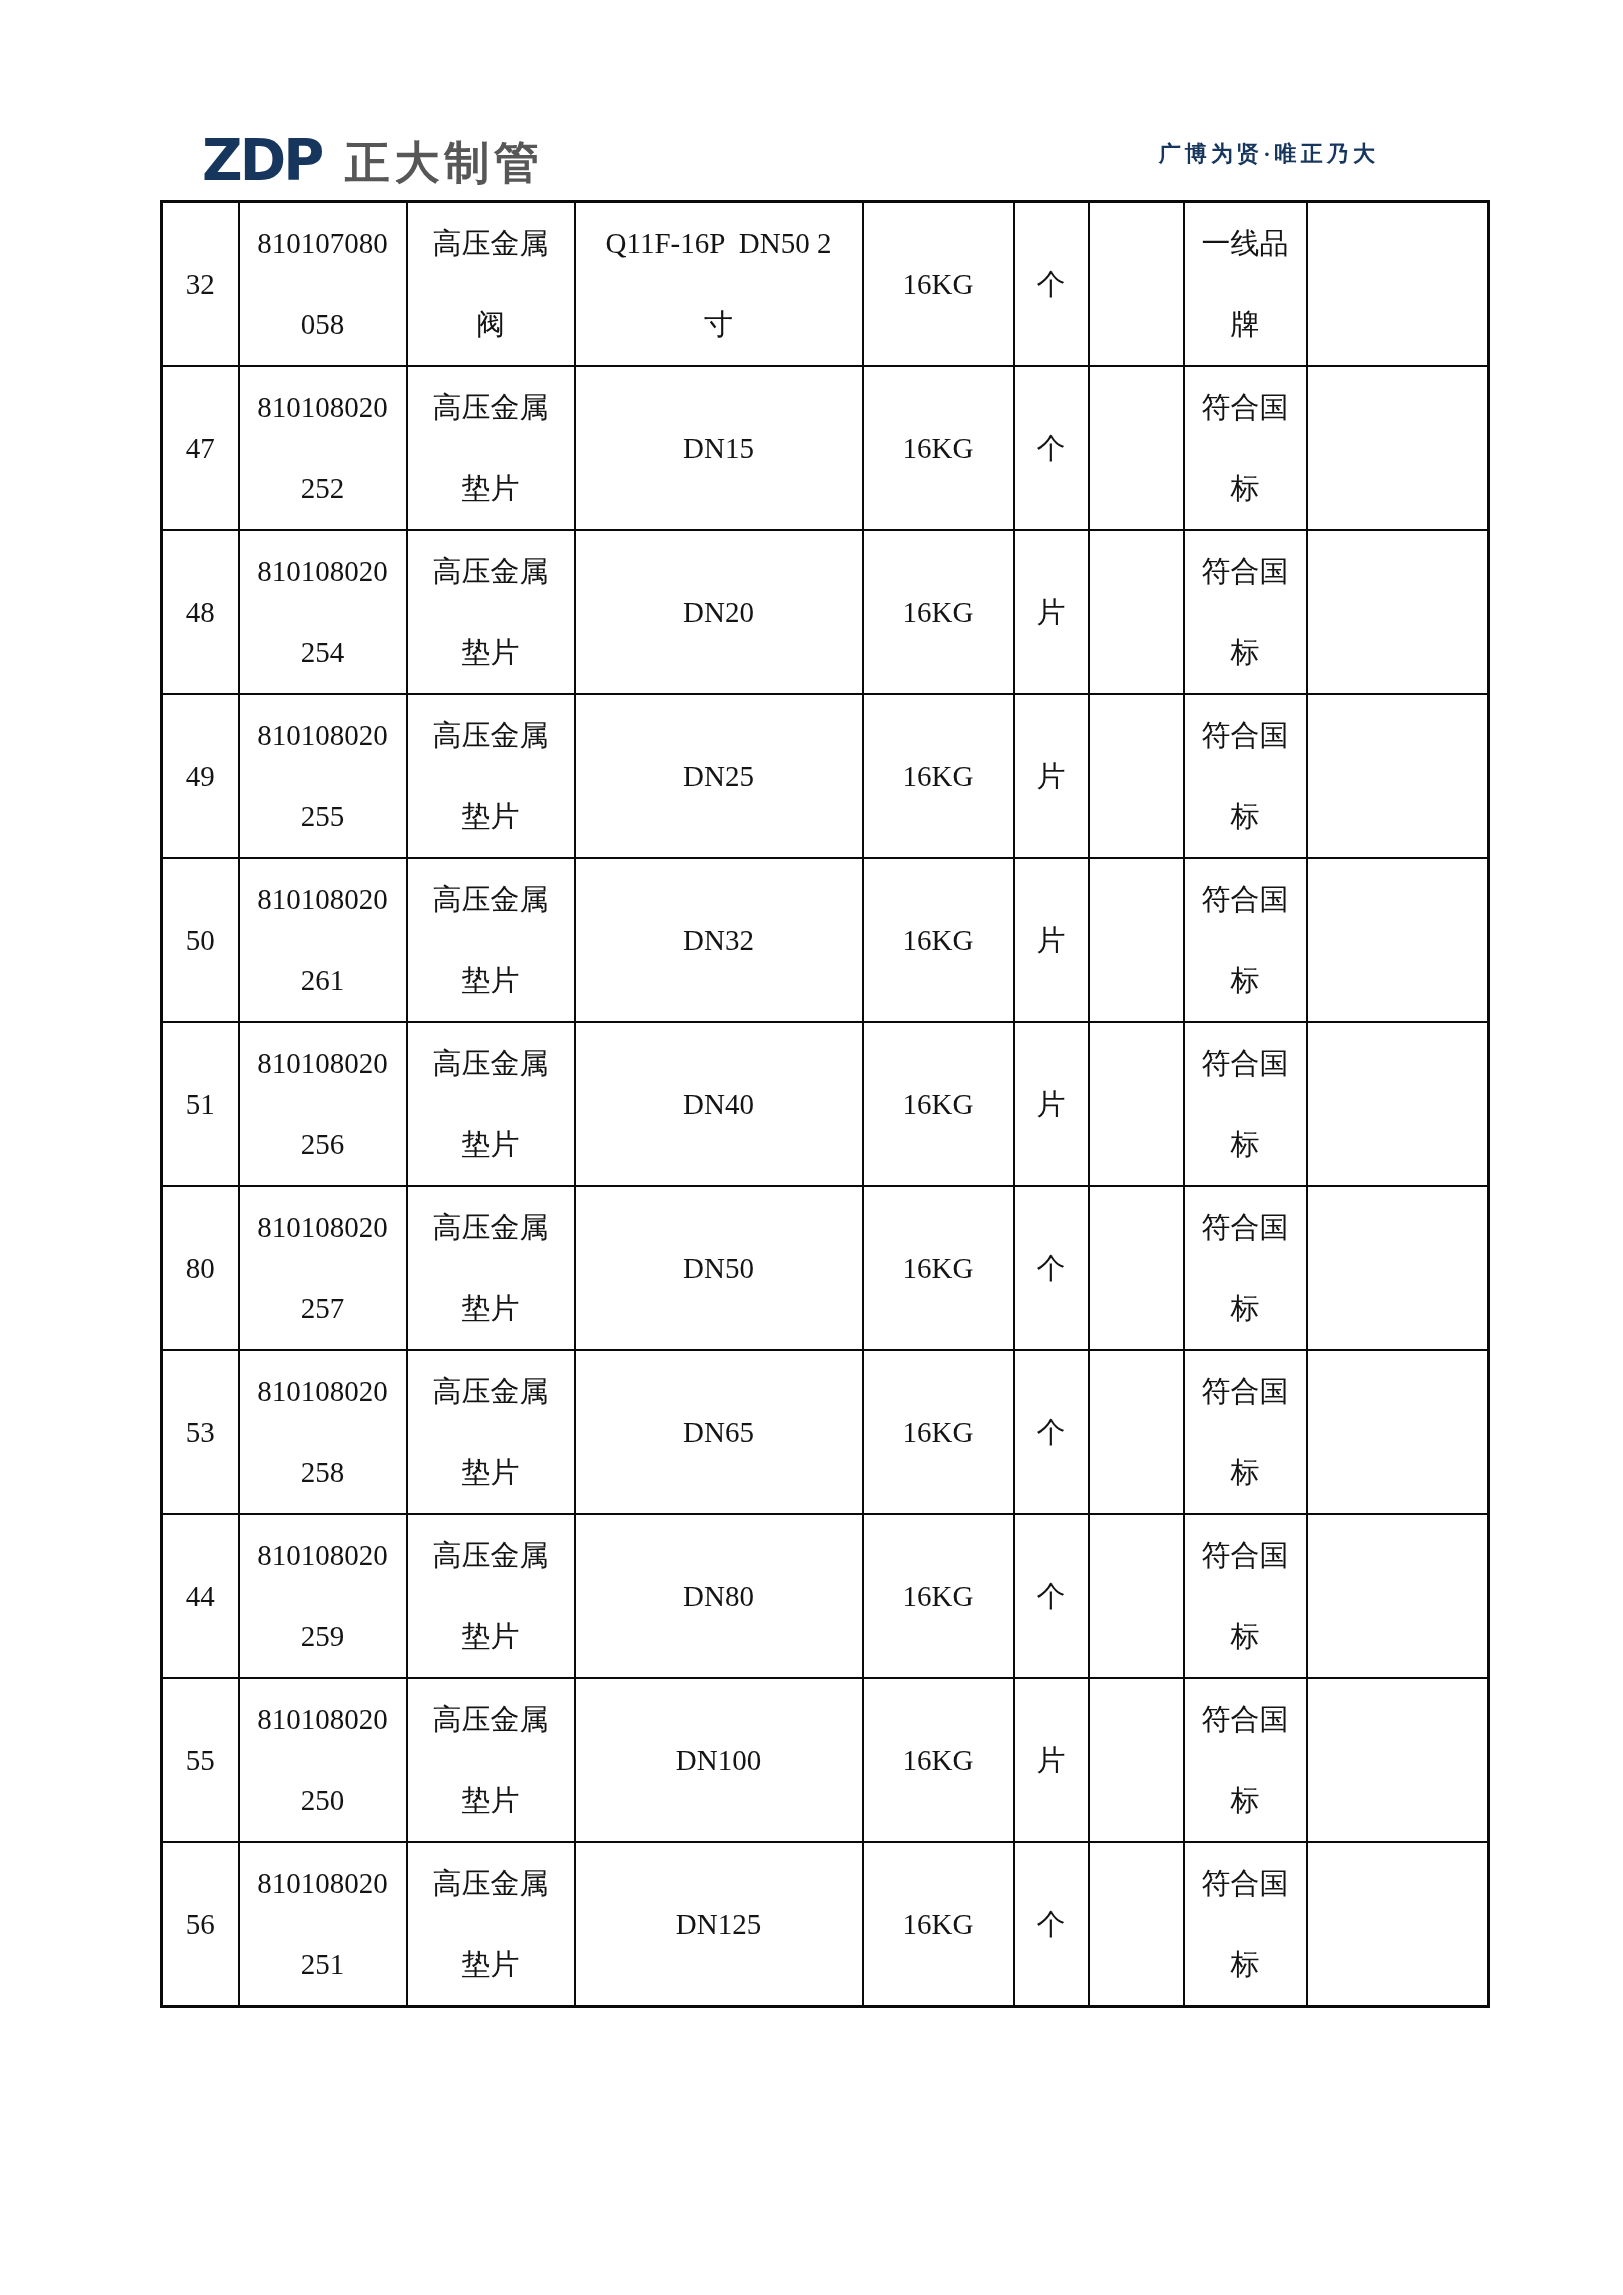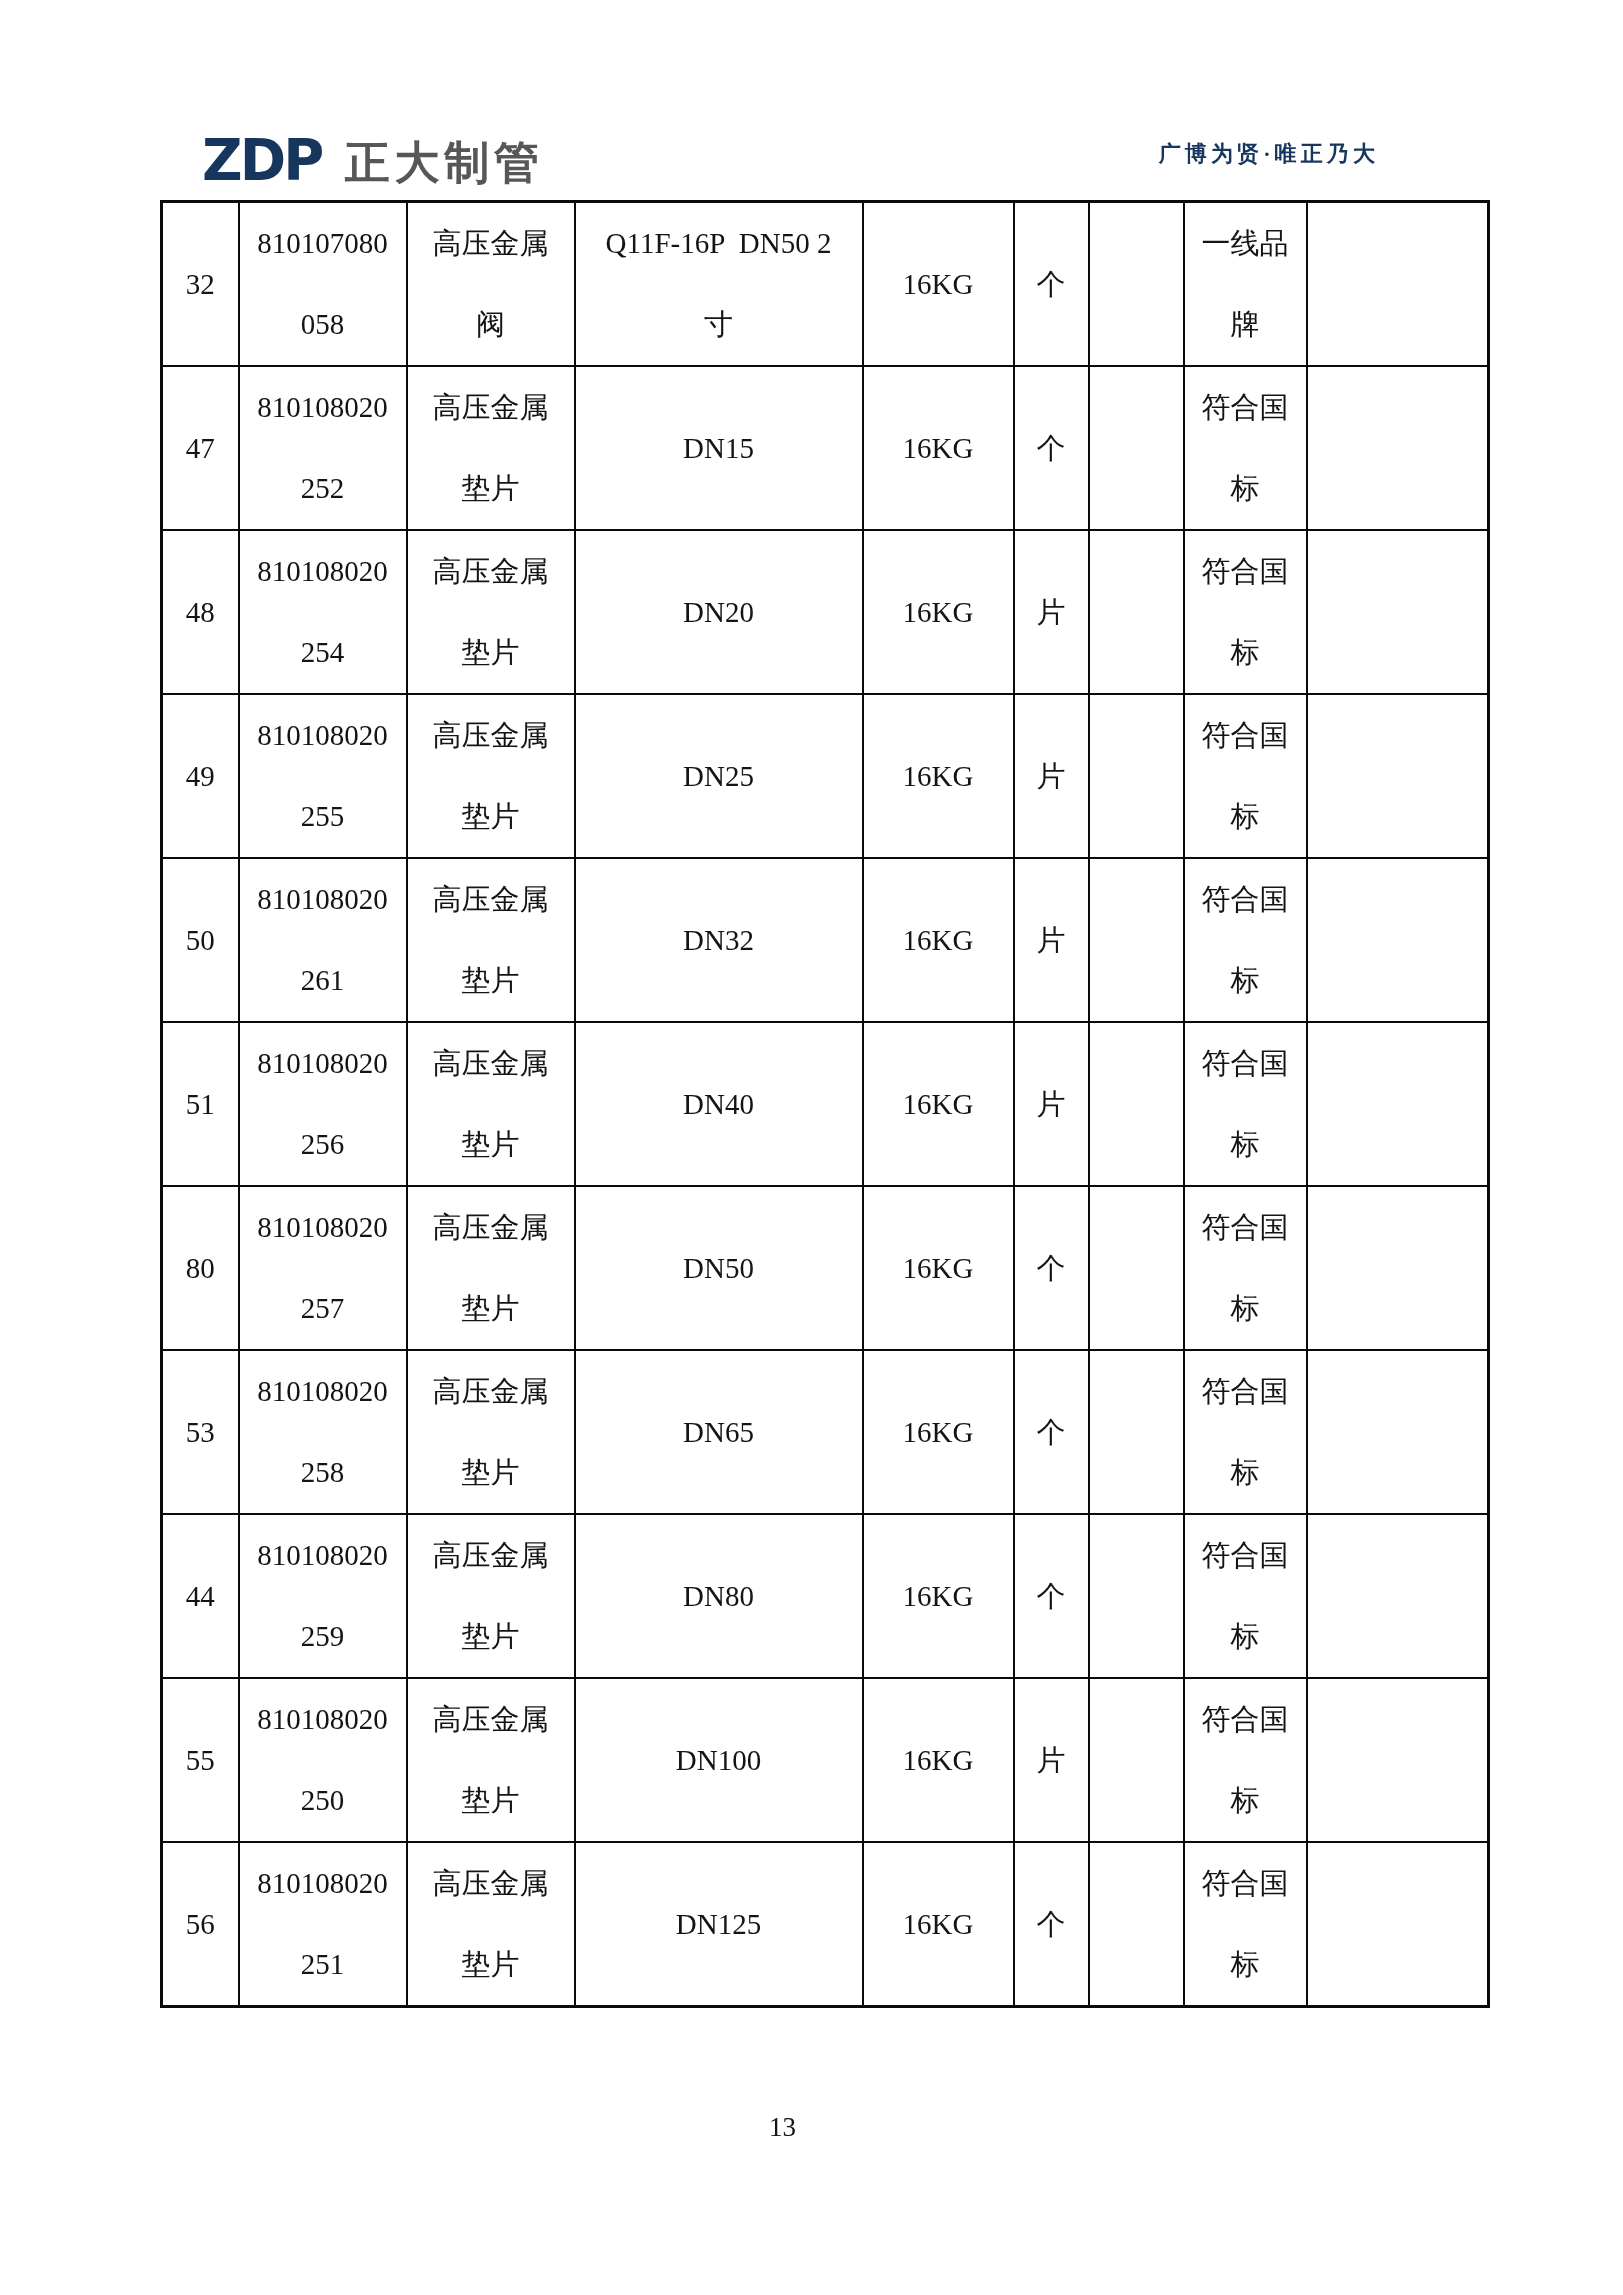--- a/index.html
+++ b/index.html
@@ -237,16 +237,15 @@
         <td>16KG</td>
         <td>个</td>
         <td></td>
         <td>符合国
 标</td>
         <td></td>
       </tr>
     </tbody>
   </table>
 
-  <div class="pageno">13</div>
 
 </div>
 
 
 </body></html>

